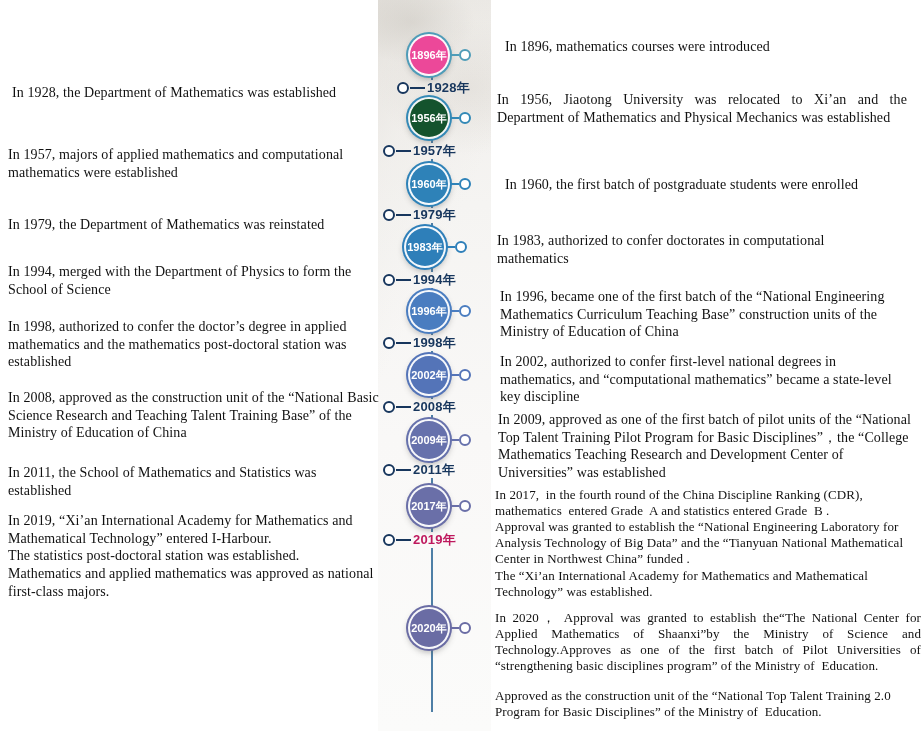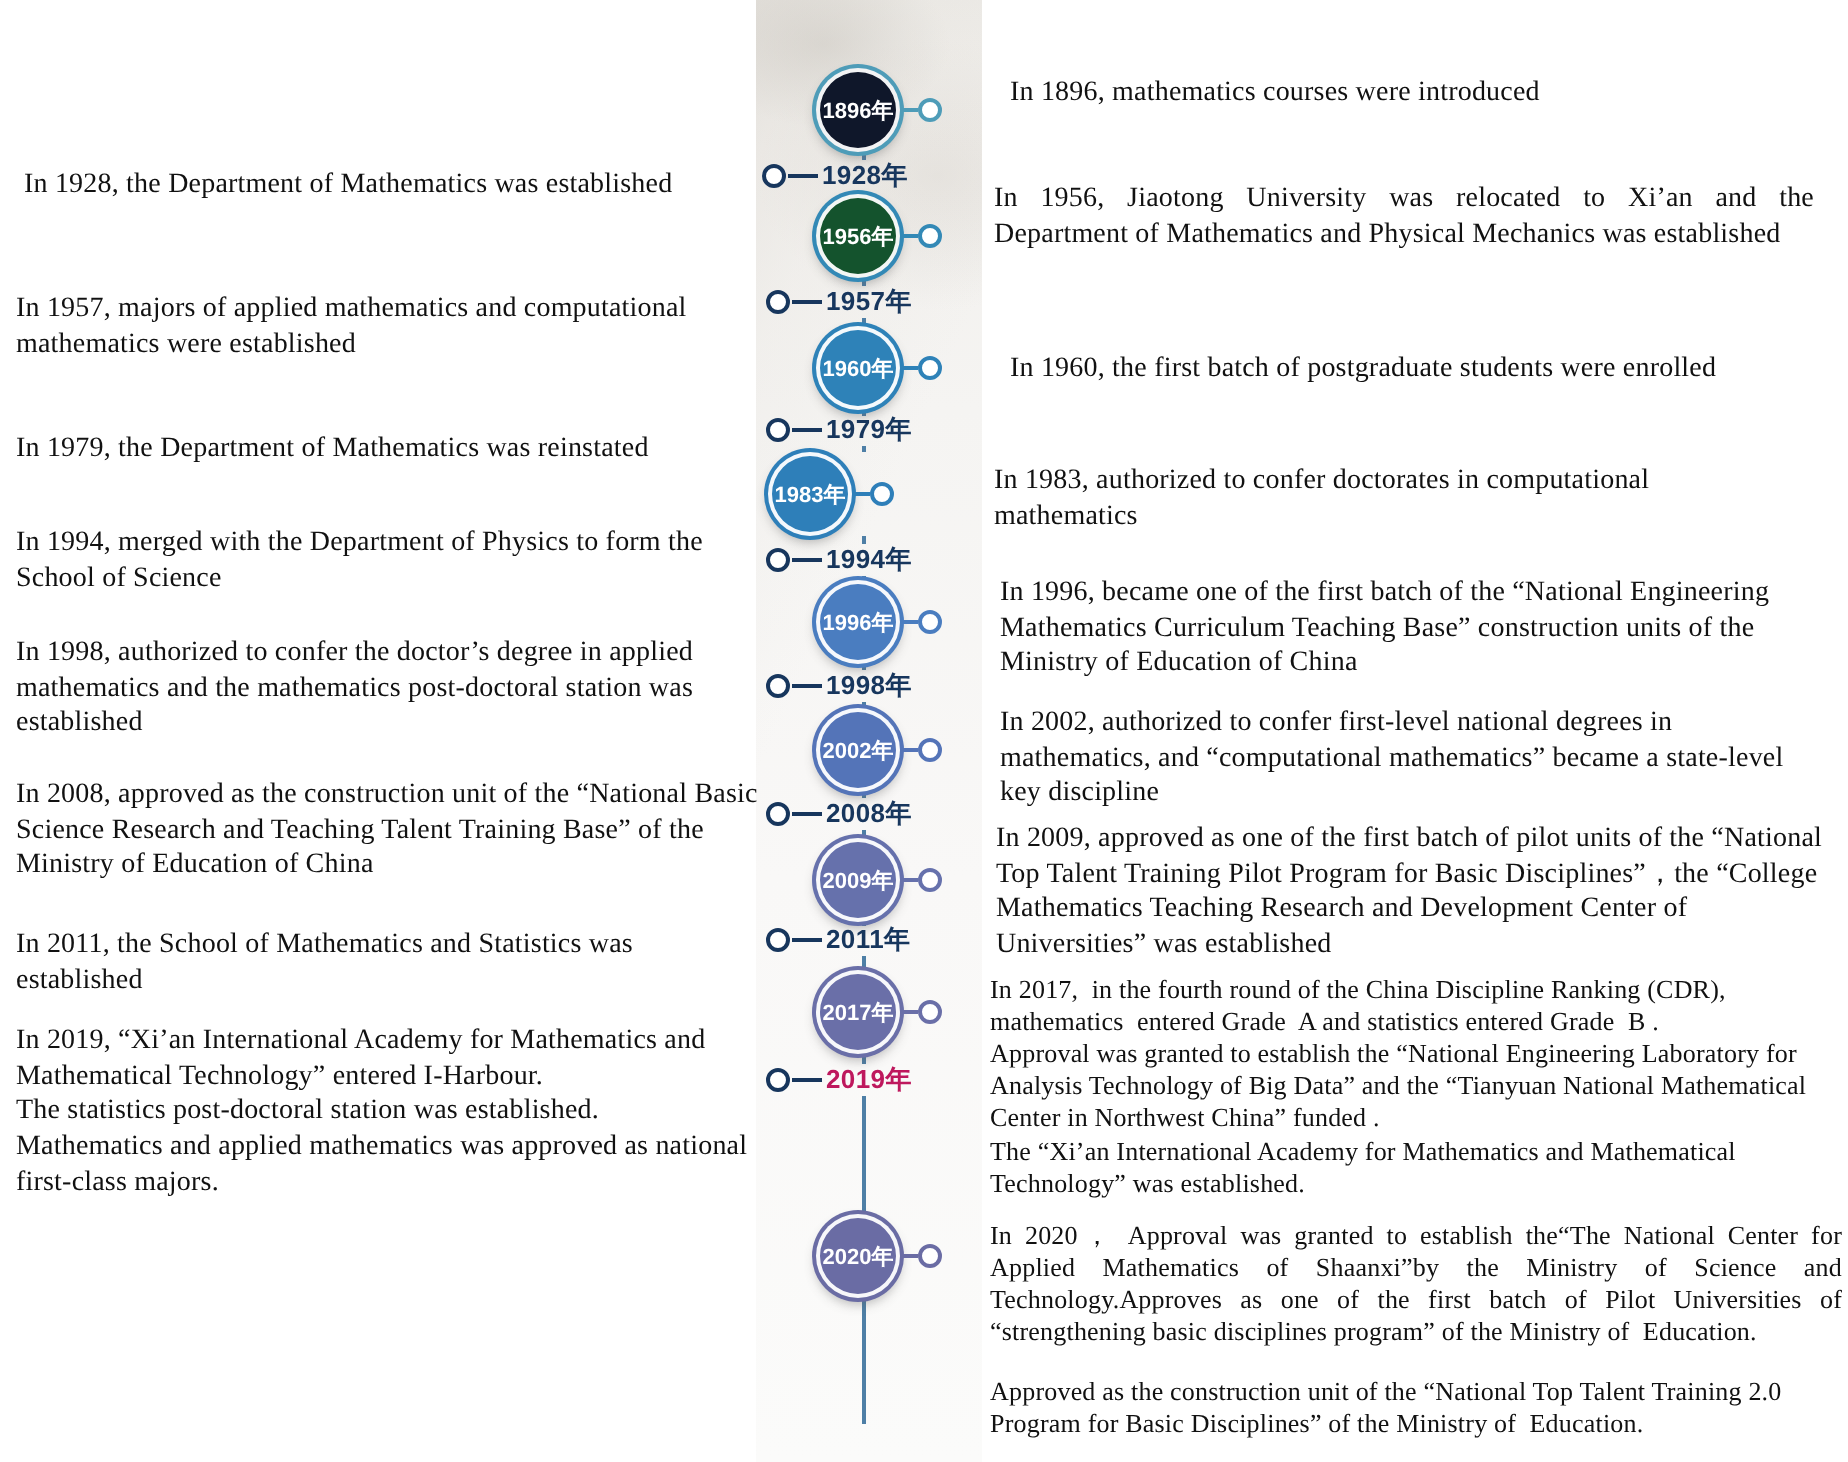--- a/index.html
+++ b/index.html
@@ -83,27 +83,27 @@
 Approval was granted to establish the “National Engineering Laboratory for Analysis Technology of Big Data” and the “Tianyuan National Mathematical Center in Northwest China” funded .
 The “Xi’an International Academy for Mathematics and Mathematical Technology” was established.</div>
       <div class="desc" style="left: 8px; top: 512px; width: 384px;">In 2019, “Xi’an International Academy for Mathematics and Mathematical Technology” entered I-Harbour.
 The statistics post-doctoral station was established.
 Mathematics and applied mathematics was approved as national first-class majors.</div>
       <div class="desc justify small" style="left: 495px; top: 610px; width: 426px;">In 2020， Approval was granted to establish the“The National Center for Applied Mathematics of Shaanxi”by the Ministry of Science and Technology.Approves as one of the first batch of Pilot Universities of “strengthening basic disciplines program” of the Ministry of  Education.</div>
       <div class="desc small" style="left: 495px; top: 688px; width: 426px;">Approved as the construction unit of the “National Top Talent Training 2.0 Program for Basic Disciplines” of the Ministry of  Education.</div>
     </div>
   <div id="items-layer">
       <div class="major-item" style="left: 408px; top: 34px;">
-    <div class="circle" style="background: #0f172a; box-shadow: rgb(78, 156, 184) 0px 0px 0px 2px, rgba(90, 90, 90, 0.45) 0px 3px 6px;">
+    <div class="circle" style="background: #ec4899; box-shadow: rgb(78, 156, 184) 0px 0px 0px 2px, rgba(90, 90, 90, 0.45) 0px 3px 6px;">
       <span>1896年</span>
     </div>
     <div class="conn" style="background: rgb(78, 156, 184);"></div>
     <div class="cring" style="border-color: rgb(78, 156, 184);"></div>
   </div>
-      <div class="minor-item" style="left: 381px; top: 79px;">
+      <div class="minor-item" style="left: 397px; top: 79px;">
     <div class="mring" style="border-color: rgb(23, 54, 93);"></div>
     <div class="mline" style="background: rgb(23, 54, 93);"></div>
     <span class="mlabel" style="color: rgb(23, 54, 93);">1928年</span>
   </div>
       <div class="major-item" style="left: 408px; top: 97px;">
     <div class="circle" style="background: #14532d; box-shadow: rgb(51, 137, 182) 0px 0px 0px 2px, rgba(90, 90, 90, 0.45) 0px 3px 6px;">
       <span>1956年</span>
     </div>
     <div class="conn" style="background: rgb(51, 137, 182);"></div>
     <div class="cring" style="border-color: rgb(51, 137, 182);"></div>
@@ -118,21 +118,21 @@
       <span>1960年</span>
     </div>
     <div class="conn" style="background: rgb(46, 130, 184);"></div>
     <div class="cring" style="border-color: rgb(46, 130, 184);"></div>
   </div>
       <div class="minor-item" style="left: 383px; top: 206px;">
     <div class="mring" style="border-color: rgb(23, 54, 93);"></div>
     <div class="mline" style="background: rgb(23, 54, 93);"></div>
     <span class="mlabel" style="color: rgb(23, 54, 93);">1979年</span>
   </div>
-      <div class="major-item" style="left: 384px; top: 226px;">
+      <div class="major-item" style="left: 404px; top: 226px;">
     <div class="circle" style="background: rgb(46, 127, 185); box-shadow: rgb(46, 127, 185) 0px 0px 0px 2px, rgba(90, 90, 90, 0.45) 0px 3px 6px;">
       <span>1983年</span>
     </div>
     <div class="conn" style="background: rgb(46, 127, 185);"></div>
     <div class="cring" style="border-color: rgb(46, 127, 185);"></div>
   </div>
       <div class="minor-item" style="left: 383px; top: 271px;">
     <div class="mring" style="border-color: rgb(23, 54, 93);"></div>
     <div class="mline" style="background: rgb(23, 54, 93);"></div>
     <span class="mlabel" style="color: rgb(23, 54, 93);">1994年</span>

